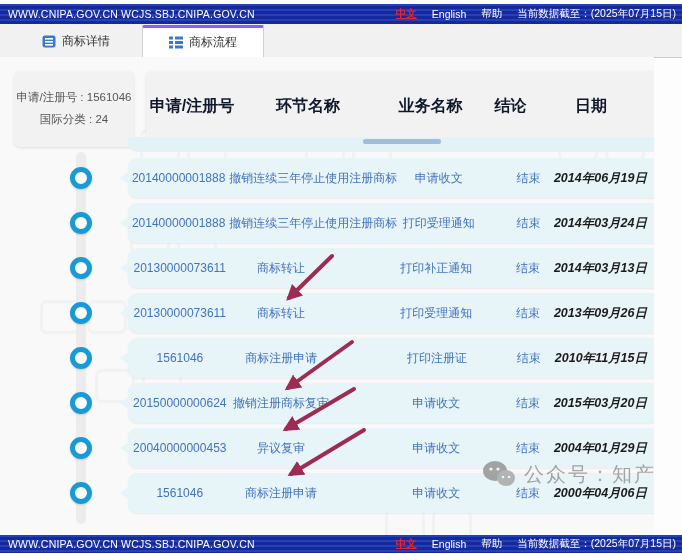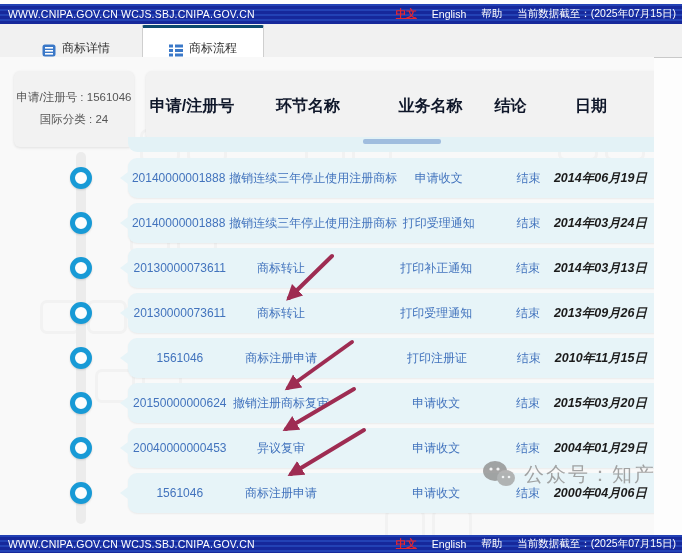--- a/index.html
+++ b/index.html
@@ -11,25 +11,25 @@
        background:repeating-linear-gradient(180deg,#2342b5 0 2px,#16289b 2px 5px);}
   .bar.top{top:4px;height:20px;}
   .bar.bottom{top:535px;height:18px;}
   .bar .site{flex:1;padding-left:8px;letter-spacing:.2px;}
   .bar .links{display:flex;align-items:center;gap:15px;padding-right:6px;}
   .bar .zh{color:#e8262d;text-decoration:underline;font-weight:bold;}
   .bar a{cursor:pointer;}
   
   #tabbar{position:absolute;top:24px;left:0;width:682px;height:33px;background:#f1f1f1;
           border-bottom:1px solid #c9c9c9;display:flex;align-items:flex-end;}
-  .tab{height:32px;display:flex;align-items:flex-end;justify-content:center;gap:6px;
+  .tab{height:32px;display:flex;align-items:center;justify-content:center;gap:6px;
        font-size:12px;color:#333;cursor:pointer;box-sizing:border-box;}
   .tab.t1{margin-left:32px;width:88px;}
   .tab.t2{margin-left:22px;width:122px;background:#fff;border:1px solid #cfcfcf;border-bottom:none;
-          border-top:3px solid #0c4a6e;border-radius:2px 2px 0 0;}
+          border-top:3px solid #8b5cf6;border-radius:2px 2px 0 0;}
   
   #content{position:absolute;top:57px;left:0;width:654px;height:478px;background:#f9f9f9;overflow:hidden;}
   .ghost{position:absolute;display:flex;gap:7px;opacity:.5;}
   .ghost i{display:block;width:34px;height:28px;border:3px solid rgba(130,130,130,.12);border-radius:7px;}
   .card{position:absolute;background:#f2f2f2;border-radius:6px;box-shadow:0 1px 3px rgba(0,0,0,.10);}
   #info-card{left:14px;top:14px;width:120px;height:76px;display:flex;flex-direction:column;
              justify-content:center;text-align:center;font-size:11.5px;color:#555;line-height:1.9;}
   #header-card{left:146px;top:14px;width:526px;height:70px;display:flex;align-items:center;
                font-size:16px;font-weight:bold;color:#0f172a;}
   .hc{text-align:center;white-space:nowrap;}

